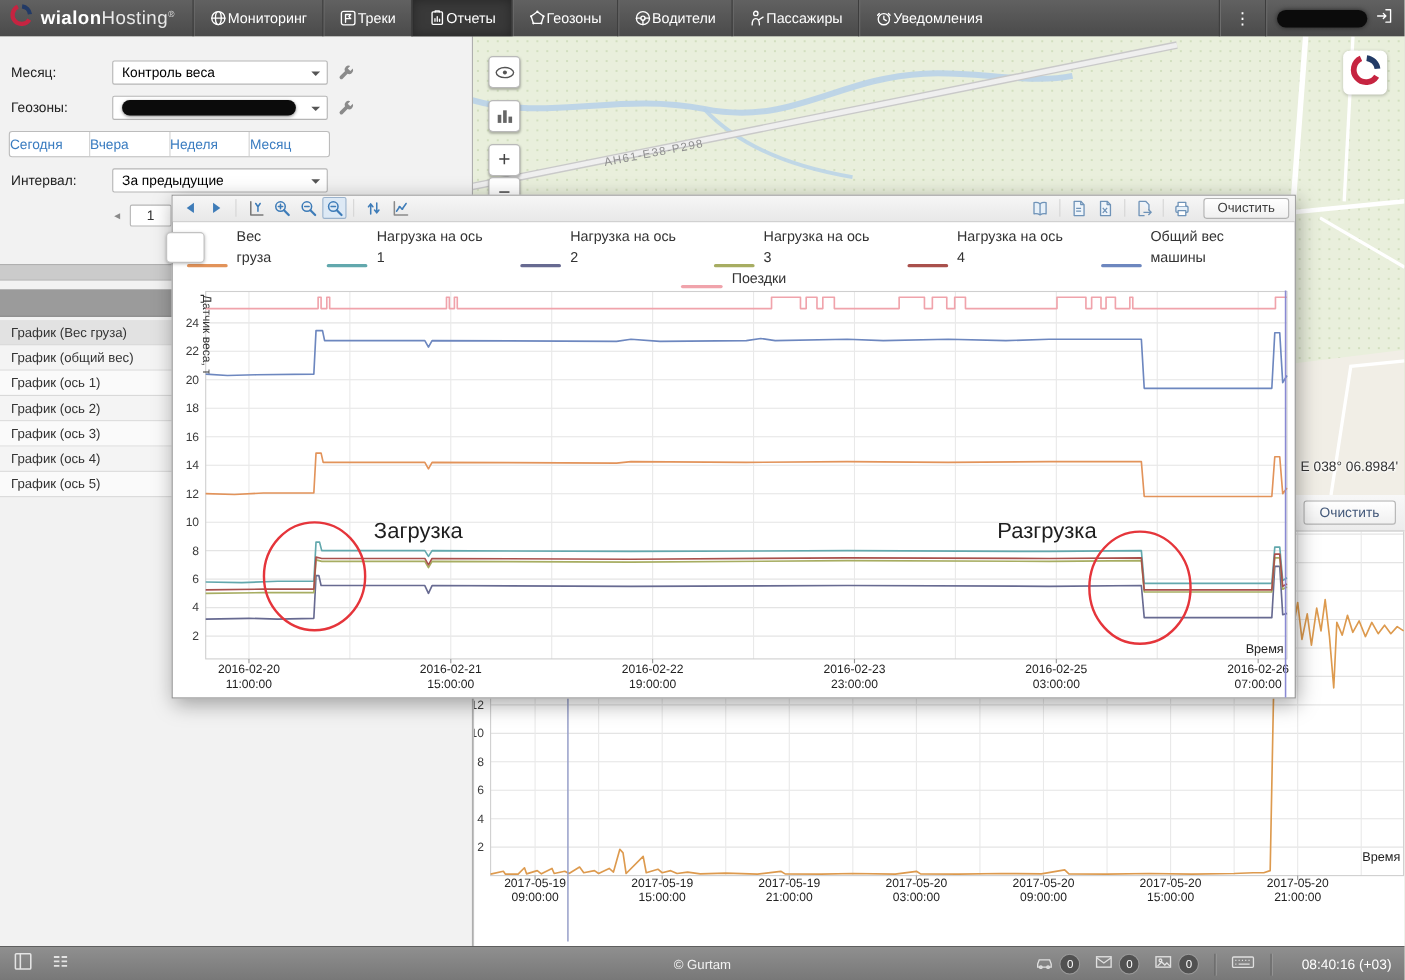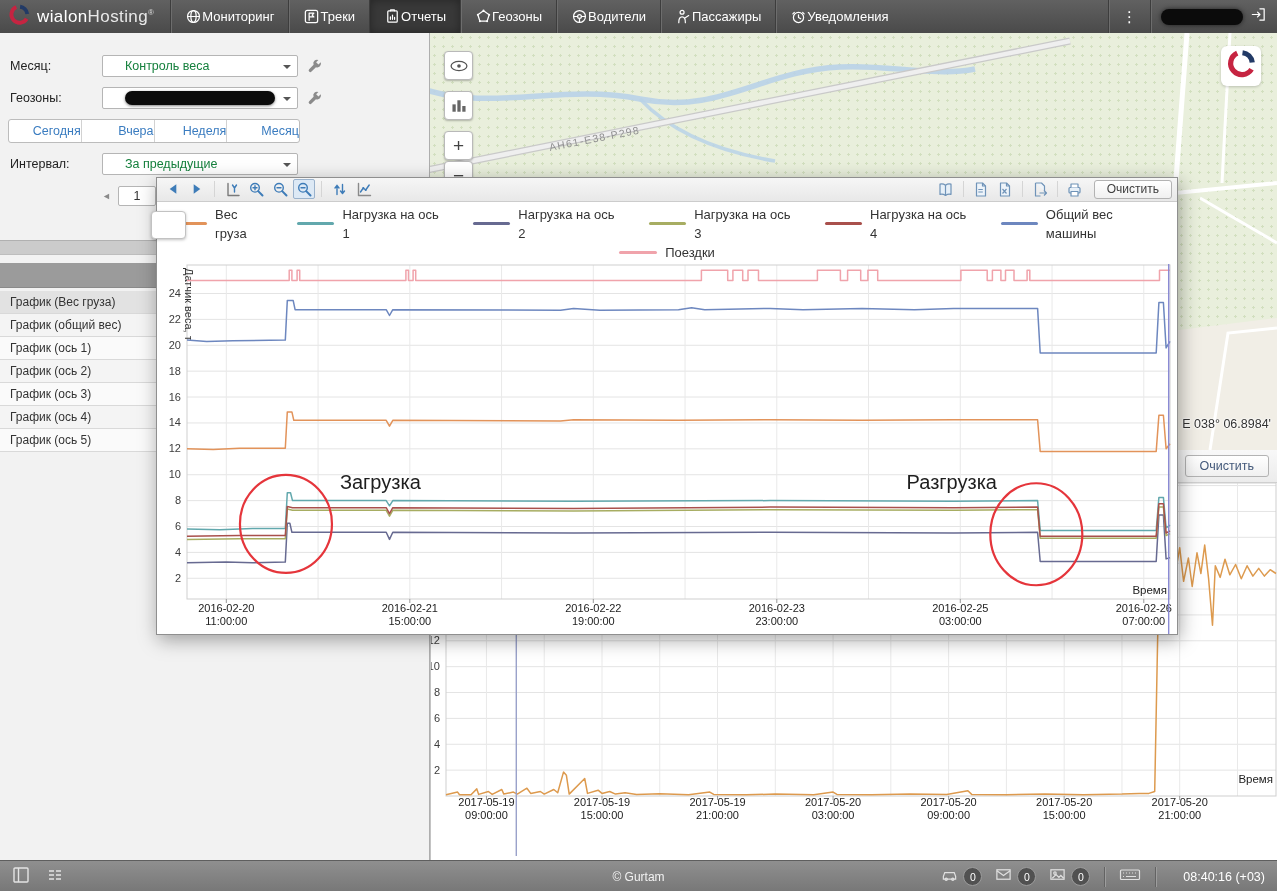--- a/index.html
+++ b/index.html
@@ -3,46 +3,46 @@
 <meta charset="utf-8">
 <style>
   html,body{margin:0;padding:0}
   body{position:relative;width:1277px;height:891px;overflow:hidden;
        font-family:"Liberation Sans","DejaVu Sans",sans-serif;background:#dfe3da;}
   
   .nav{position:absolute;left:0;top:0;width:1277px;height:33px;
        background:linear-gradient(#616161,#4a4a4a);display:flex;align-items:stretch;color:#fff;z-index:20;}
   .nav-logo{display:flex;align-items:center;padding:0 16px 0 8px;}
   .logo-text{font-size:17px;margin-left:7px;letter-spacing:.4px;white-space:nowrap}
-  .logo-text b{font-weight:normal}
+  .logo-text b{font-weight:bold}
   .logo-text i{font-style:normal;font-weight:300;color:#e9e9e9}
   .logo-text sup{font-size:8px;color:#ddd}
   .nav-item{display:flex;align-items:center;gap:0;padding:0 14px;font-size:13px;
             border-left:1px solid #3d3d3d;box-shadow:inset 1px 0 0 #6d6d6d;cursor:pointer;white-space:nowrap}
   .nav-item.active{background:#393939;box-shadow:inset 1px 0 0 #2e2e2e,inset 0 0 10px rgba(0,0,0,.35)}
   .nav-item svg{display:block}
   .nav-right{margin-left:auto;display:flex;align-items:stretch}
   .nav-more{padding:0 13px;font-size:15px;display:flex;align-items:center;
             border-left:1px solid #3d3d3d;box-shadow:inset 1px 0 0 #6d6d6d;cursor:pointer}
   .nav-user{display:flex;align-items:center;gap:7px;padding:0 10px;
             border-left:1px solid #3d3d3d;box-shadow:inset 1px 0 0 #6d6d6d;cursor:pointer}
   .redact{width:82px;height:16px;background:#0b0b0b;border-radius:8px;box-shadow:0 0 5px rgba(0,0,0,.6)}
   
   .sidebar{position:absolute;left:0;top:33px;width:430px;height:827px;background:#f2f2f2;
            border-right:1px solid #aeaeae;box-sizing:border-box;padding-top:12px}
   .form-row{display:flex;align-items:center;margin:10px 8px;font-size:12.5px;color:#222}
   .form-row label{width:92px;padding-left:2px}
   .sel{width:196px;height:22px;background:#fff;border:1px solid #b5b5b5;border-radius:2px;
-       display:flex;align-items:center;padding:0 22px;box-sizing:border-box;position:relative;
-       font-size:12.5px;color:#15803d;cursor:pointer}
+       display:flex;align-items:center;padding:0 8px;box-sizing:border-box;position:relative;
+       font-size:12.5px;color:#000000;cursor:pointer}
   .sel .caret{position:absolute;right:6px;top:9px;width:0;height:0;border:4px solid transparent;border-top-color:#555}
   .wrench{margin-left:9px;display:flex;cursor:pointer}
   .redact-lg{width:158px;height:14px;background:#0b0b0b;border-radius:7px;box-shadow:0 1px 3px rgba(0,0,0,.5)}
   .quick{display:flex;margin:10px 8px;width:290px;border:1px solid #bcbcbc;border-radius:3px;background:#fff;overflow:hidden}
-  .quick div{flex:1;text-align:right;padding:4px 0;font-size:12.5px;color:#3a7cc0;border-left:1px solid #d2d2d2;cursor:pointer}
+  .quick div{flex:1;text-align:left;padding:4px 0;font-size:12.5px;color:#3a7cc0;border-left:1px solid #d2d2d2;cursor:pointer}
   .quick div:first-child{border-left:none}
   .stepper-row{display:flex;align-items:center;margin:10px 8px 0 100px;gap:5px}
   .step-arrow{color:#8a8a8a;font-size:9px;padding:0 2px;cursor:pointer}
   input.count{width:38px;height:20px;border:1px solid #b5b5b5;border-radius:2px;text-align:center;
               font-size:12.5px;color:#333;font-family:inherit;box-sizing:border-box}
   .sel.unit{width:118px}
   .table-block{position:absolute;left:0;top:207px;width:430px}
   .thbar1{height:13px;background:#cbcbcb;border-top:1px solid #b0b0b0;border-bottom:1px solid #bdbdbd}
   .thbar2{height:24px;background:#9b9b9b;margin-top:8px;border-bottom:1px solid #8a8a8a}
   #reportRows{margin-top:3px}
@@ -73,21 +73,21 @@
          box-sizing:border-box;display:flex;flex-direction:column}
   .ptoolbar{height:24px;background:linear-gradient(#f6f6f6,#e8e8e8);border-bottom:1px solid #cccccc;
             display:flex;align-items:center;padding:0 5px;gap:2px}
   .ticon{width:22px;height:20px;display:flex;align-items:center;justify-content:center;border-radius:2px;cursor:pointer;box-sizing:border-box}
   .ticon.selected{border:1px solid #9ab2cc;background:#dde9f5}
   .spacer{flex:1}
   .ptoolbar .btn{height:19px;padding:0 12px;font-size:12px;margin-left:6px;color:#3f3f3f}
   .tsep{width:1px;height:16px;background:#d5d5d5;margin:0 4px}
   .plegend{padding:3px 0 1px;font-size:13px;color:#333}
   .lrow{display:flex;justify-content:center;align-items:center;line-height:19px}
-  .litem{display:flex;align-items:center;margin:0 13px}
+  .litem{display:flex;align-items:flex-end;margin:0 13px}
   .lswatch{width:38px;height:3px;border-radius:2px;margin-right:8px}
   svg text{font-family:"Liberation Sans","DejaVu Sans",sans-serif}
   
   .statusbar{position:absolute;left:0;top:860px;width:1277px;height:31px;
              background:linear-gradient(#8f8f8f,#777777);border-top:1px solid #5e5e5e;
              display:flex;align-items:center;color:#efefef;z-index:20}
   .sb-left{display:flex;gap:16px;padding:0 12px;align-items:center}
   .sb-center{position:absolute;left:0;right:0;text-align:center;font-size:12px;color:#f2f2f2;pointer-events:none}
   .sb-right{margin-left:auto;display:flex;align-items:center;gap:10px;padding-right:12px}
   .sb-group{display:flex;align-items:center}

